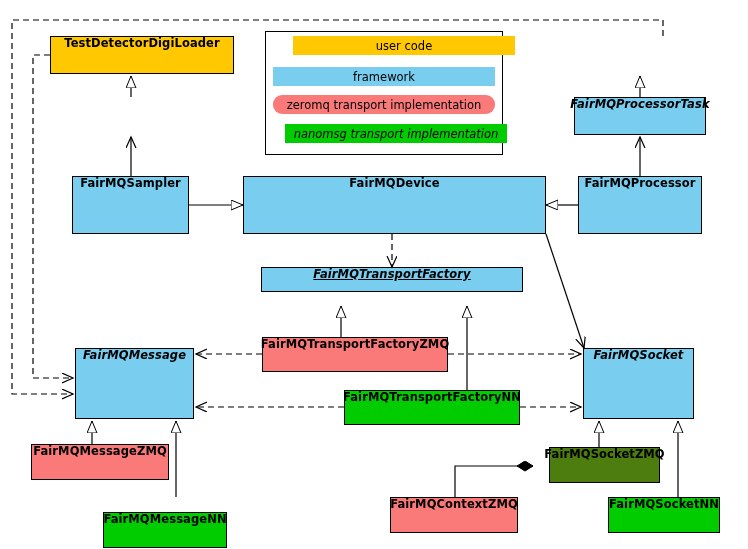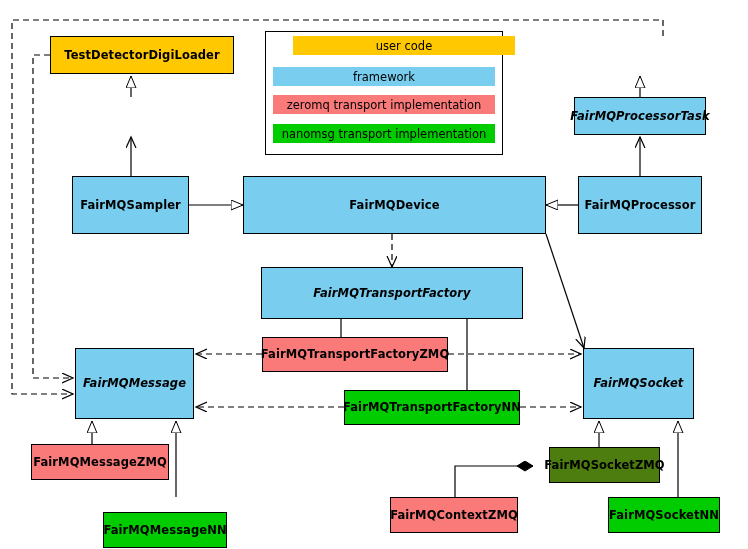--- a/index.html
+++ b/index.html
@@ -21,21 +21,21 @@
     top: 0;
     width: 748px;
     height: 549px;
     pointer-events: none;
   }
   .node {
     position: absolute;
     box-sizing: border-box;
     border: 1px solid #000000;
     display: flex;
-    align-items: center;
+    align-items: flex-start;
     justify-content: center;
     text-align: center;
     font-size: 11.5px;
     font-weight: bold;
     color: #000000;
     line-height: 1.1;
     letter-spacing: 0.1px;
   }
   .node.abstract {
     font-style: italic;
@@ -126,21 +126,21 @@
     </div>
   <div class="node" style="left: 243px; top: 176px; width: 303px; height: 58px; background: rgb(121, 205, 239);">
       <span>FairMQDevice</span>
     </div>
   <div class="node" style="left: 578px; top: 176px; width: 124px; height: 58px; background: rgb(121, 205, 239);">
       <span>FairMQProcessor</span>
     </div>
   <div class="node abstract" style="left: 574px; top: 97px; width: 132px; height: 38px; background: rgb(121, 205, 239);">
       <span>FairMQProcessorTask</span>
     </div>
-  <div class="node abstract" style="left: 261px; top: 267px; width: 262px; height: 52px; background: rgb(121, 205, 239);">
+  <div class="node abstract" style="left: 261px; top: 267px; width: 262px; height: 25px; background: rgb(121, 205, 239); text-decoration: underline;">
       <span>FairMQTransportFactory</span>
     </div>
   <div class="node" style="left: 262px; top: 337px; width: 186px; height: 35px; background: rgb(250, 122, 122);">
       <span>FairMQTransportFactoryZMQ</span>
     </div>
   <div class="node" style="left: 344px; top: 390px; width: 176px; height: 35px; background: rgb(0, 204, 0);">
       <span>FairMQTransportFactoryNN</span>
     </div>
   <div class="node abstract" style="left: 75px; top: 348px; width: 119px; height: 71px; background: rgb(121, 205, 239);">
       <span>FairMQMessage</span>
@@ -164,20 +164,20 @@
       <span>FairMQContextZMQ</span>
     </div>
 
   <div class="legend-box" style="left:265px; top:31px; width:238px; height:124px;"></div>
   <div class="legend-row" style="left: 273px; top: 36px; width: 222px; height: 19px; background: rgb(255, 200, 0); margin-left: 20px;">
     <span>user code</span>
   </div>
   <div class="legend-row" style="left: 273px; top: 67px; width: 222px; height: 19px; background: rgb(121, 205, 239);">
     <span>framework</span>
   </div>
-  <div class="legend-row" style="left: 273px; top: 95px; width: 222px; height: 19px; background: rgb(250, 122, 122);">
+  <div class="legend-row" style="left: 273px; top: 95px; width: 222px; height: 19px; background: rgb(250, 122, 122); border-radius: 9px;">
     <span>zeromq transport implementation</span>
   </div>
-  <div class="legend-row" style="left: 273px; top: 124px; width: 222px; height: 19px; background: rgb(0, 204, 0);">
+  <div class="legend-row" style="left: 285px; top: 124px; width: 222px; height: 19px; background: rgb(0, 204, 0); font-style: italic;">
     <span>nanomsg transport implementation</span>
   </div>
 
 </div>
 
 </body></html>

